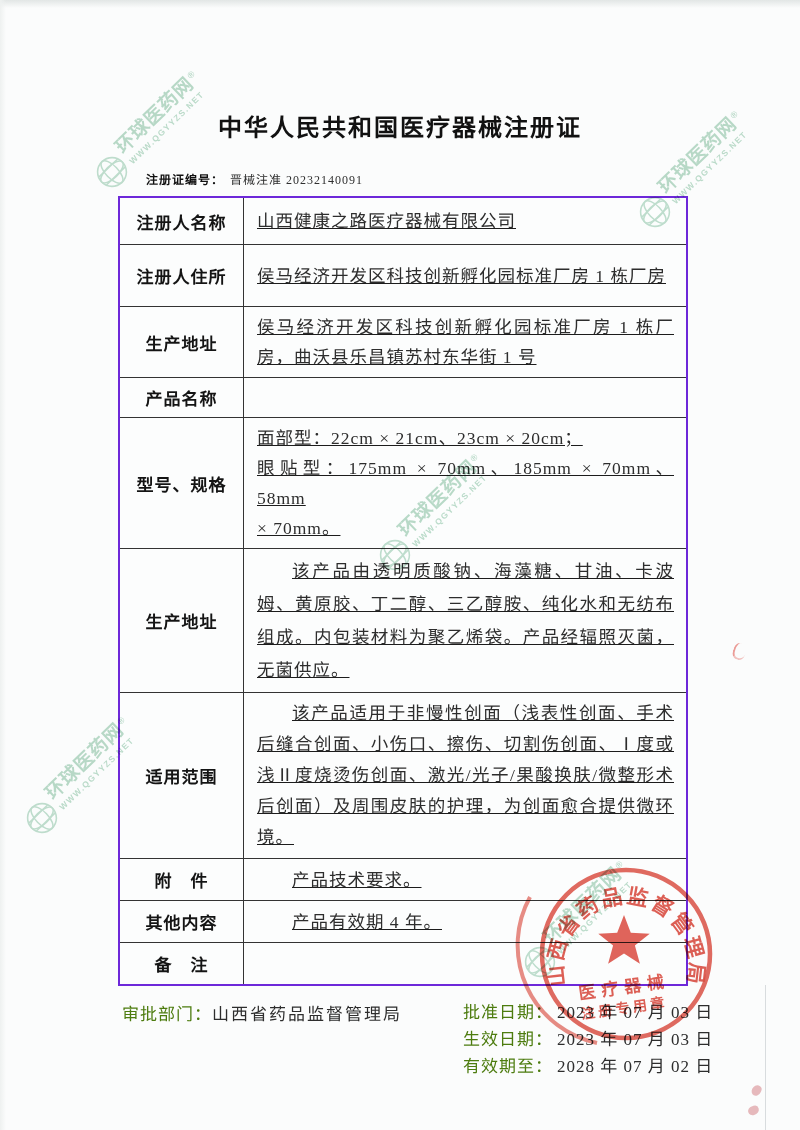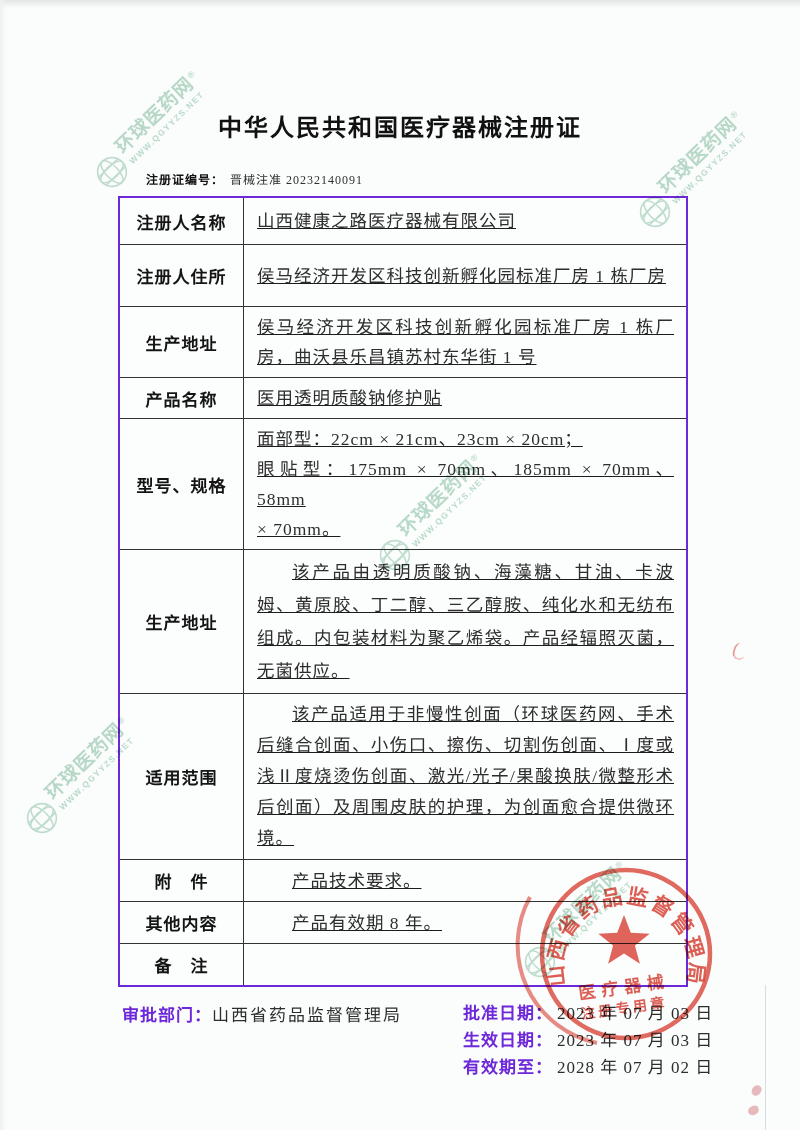--- a/index.html
+++ b/index.html
@@ -63,21 +63,21 @@
   .r1{min-height:46px;} .r2{min-height:62px;} .r3{min-height:62px;}
   .r4{min-height:40px;} .r5{min-height:100px;}
   .r6{min-height:144px;} .r6 .tvalue-inner{line-height:33px;}
   .r7{min-height:160px;} .r7 .tvalue-inner{line-height:31px;}
   .r8{min-height:42px;} .r9{min-height:42px;} .r10{min-height:42px;gap:8px;}
   .indent .tvalue-inner{text-indent:2em;}
 
   
   .footer{display:flex;margin:12px 0 0 122px;width:600px;font-size:17px;z-index:2;position:relative;}
   .f-left{flex:0 0 341px;padding-top:2px;}
-  .f-label{font-weight:bold;color:#6d28d9;letter-spacing:1px;}
+  .f-label{font-weight:normal;color:#4d7c0f;letter-spacing:1px;}
   .f-value{font-family:"Liberation Serif", serif;color:#2d2d2d;letter-spacing:2px;}
   .f-dates{display:flex;flex-direction:column;gap:2px;}
   .f-date-row{white-space:nowrap;}
   .f-date-value{font-family:"Liberation Serif", serif;color:#2d2d2d;letter-spacing:1px;margin-left:4px;}
 
   
   .seal{position:absolute;left:506px;top:836px;width:240px;height:240px;
     z-index:6;mix-blend-mode:multiply;opacity:.88;pointer-events:none;}
 
   
@@ -189,54 +189,51 @@
         </div>
     </div>
     <div class="trow r3">
       <div class="tlabel">生产地址</div>
       <div class="tvalue">
           <div class="tvalue-inner">侯马经济开发区科技创新孵化园标准厂房 1 栋厂房，曲沃县乐昌镇苏村东华街 1 号</div>
         </div>
     </div>
     <div class="trow r4">
       <div class="tlabel">产品名称</div>
-      <div class="tvalue">
-          <div class="tvalue-inner">医用透明质酸钠修护贴</div>
-        </div>
     </div>
     <div class="trow r5">
       <div class="tlabel">型号、规格</div>
       <div class="tvalue">
           <div class="tvalue-inner">面部型：22cm × 21cm、23cm × 20cm；
 眼贴型：175mm × 70mm、185mm × 70mm、58mm
 × 70mm。</div>
         </div>
     </div>
     <div class="trow r6 indent">
       <div class="tlabel">生产地址</div>
       <div class="tvalue">
           <div class="tvalue-inner">该产品由透明质酸钠、海藻糖、甘油、卡波姆、黄原胶、丁二醇、三乙醇胺、纯化水和无纺布组成。内包装材料为聚乙烯袋。产品经辐照灭菌，无菌供应。</div>
         </div>
     </div>
     <div class="trow r7 indent">
       <div class="tlabel">适用范围</div>
       <div class="tvalue">
-          <div class="tvalue-inner">该产品适用于非慢性创面（环球医药网、手术后缝合创面、小伤口、擦伤、切割伤创面、Ⅰ度或浅Ⅱ度烧烫伤创面、激光/光子/果酸换肤/微整形术后创面）及周围皮肤的护理，为创面愈合提供微环境。</div>
+          <div class="tvalue-inner">该产品适用于非慢性创面（浅表性创面、手术后缝合创面、小伤口、擦伤、切割伤创面、Ⅰ度或浅Ⅱ度烧烫伤创面、激光/光子/果酸换肤/微整形术后创面）及周围皮肤的护理，为创面愈合提供微环境。</div>
         </div>
     </div>
     <div class="trow r8 indent">
       <div class="tlabel">附　件</div>
       <div class="tvalue">
           <div class="tvalue-inner">产品技术要求。</div>
         </div>
     </div>
     <div class="trow r9 indent">
       <div class="tlabel">其他内容</div>
       <div class="tvalue">
-          <div class="tvalue-inner">产品有效期 8 年。</div>
+          <div class="tvalue-inner">产品有效期 4 年。</div>
         </div>
     </div>
     <div class="trow r10">
       <div class="tlabel">备　注</div>
       <div class="tvalue">
           <div class="tvalue-inner"></div>
         </div>
     </div>
   </div>
 

